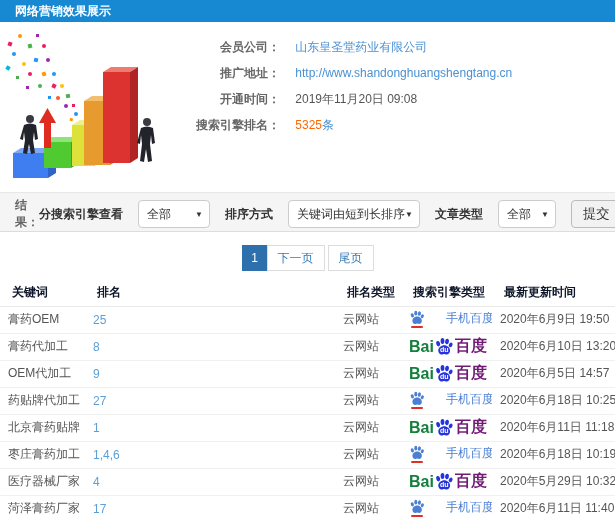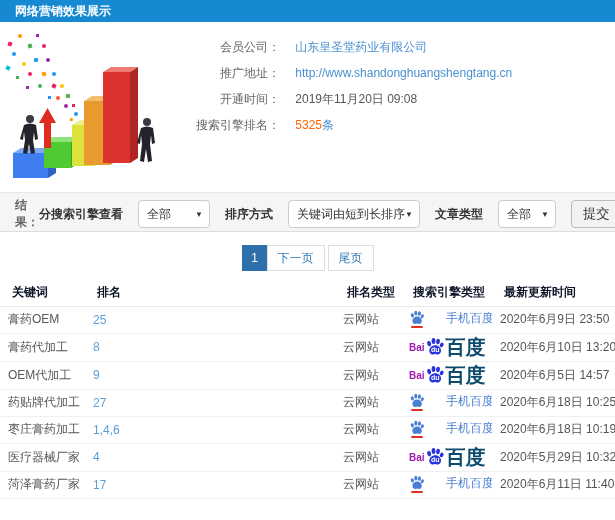--- a/index.html
+++ b/index.html
@@ -8,21 +8,21 @@
 
   
   .topbar { height:22px; background:#1789d3; color:#fff; font-weight:bold;
     line-height:22px; padding-left:15px; font-size:12px; }
 
   
   .info { position:relative; height:170px; background:#fff; }
   .illus { position:absolute; left:0; top:8px; width:185px; height:158px; }
   .fields { margin-left:180px; padding-top:12px; }
   .field-row { height:26px; line-height:26px; white-space:nowrap; }
-  .field-label { display:inline-block; width:100px; text-align:right; font-weight:normal; color:#666; }
+  .field-label { display:inline-block; width:100px; text-align:right; font-weight:bold; color:#666; }
   .field-value { margin-left:12px; color:#4a90d2; text-decoration:none; }
   .field-value.plain { color:#555; }
   .hl-num { color:#ff6600; }
   .hl-suffix { color:#4a90d2; }
 
   
   .filterbar { height:40px; background:#f5f5f5; border-top:1px solid #e7e7e7;
     border-bottom:1px solid #ddd; display:flex; align-items:center; padding:4px 0 0 15px; overflow:hidden; }
   .result-label { font-weight:bold; color:#666; }
   .filter-right { margin-left:auto; display:flex; align-items:center; gap:15px; padding-right:2px; }
@@ -49,22 +49,22 @@
     border-bottom:1px solid #e9e9e9; font-size:12px; }
   td { height:27px; padding-left:8px; border-bottom:1px solid #f0f0f0; color:#555;
     overflow:hidden; white-space:nowrap; }
   td.rank { color:#5c9fd6; }
 
   
   .engine { display:inline-flex; align-items:center; }
   .paw-wrap { position:relative; display:inline-block; line-height:0; }
   .paw-underline { position:absolute; left:2px; right:2px; bottom:-2px; height:2px; background:#e03026; border-radius:1px; }
   .engine.mobile .m-label { color:#4a7fd4; margin-left:21px; }
-  .engine.pc .bai { color:#a21caf; font-size:10px; font-weight:bold; letter-spacing:0; }
-  .engine.pc .bd { color:#0c4a6e; font-size:20px; font-weight:bold; margin-left:1px; }
+  .engine.pc .bai { color:#15803d; font-size:16px; font-weight:bold; letter-spacing:0; }
+  .engine.pc .bd { color:#701a75; font-size:16px; font-weight:bold; margin-left:1px; }
 </style>
 </head>
 <body>
 
 <div class="topbar">
   <span>网络营销效果展示</span>
 </div>
 
 <div class="info">
 
@@ -216,21 +216,21 @@
       <ellipse cx="5" cy="8" rx="2.3" ry="3.3" transform="rotate(-18 5 8)"></ellipse>
       <ellipse cx="10.2" cy="4.8" rx="2.3" ry="3.5"></ellipse>
       <ellipse cx="15.6" cy="5.4" rx="2.3" ry="3.4" transform="rotate(12 15.6 5.4)"></ellipse>
       <ellipse cx="20" cy="9.4" rx="2.1" ry="3" transform="rotate(28 20 9.4)"></ellipse>
       <path d="M12.3 9.8c3.5 0 7 2.8 7 6.4 0 2.7-1.7 4.8-4.2 4.8-1.5 0-2.3-.6-2.9-.6s-1.5.6-3 .6c-2.5 0-4.1-2.1-4.1-4.8 0-3.6 3.7-6.4 7.2-6.4z"></path>
     </g>
 
   </svg><i class="paw-underline"></i></span>
       <span class="m-label">手机百度</span>
           </span></td>
-        <td>2020年6月9日 23:50</td>
+        <td>2020年6月9日 19:50</td>
       </tr>
       <tr>
         <td>膏药代加工</td>
         <td class="rank">8</td>
         <td>云网站</td>
         <td><span class="engine pc">
     <b class="bai">Bai</b>
             <svg viewBox="0 0 24 24" width="20" height="20">
     <g fill="#2534dc">
       <ellipse cx="5" cy="8" rx="2.3" ry="3.3" transform="rotate(-18 5 8)"></ellipse>
@@ -278,71 +278,91 @@
       <ellipse cx="20" cy="9.4" rx="2.1" ry="3" transform="rotate(28 20 9.4)"></ellipse>
       <path d="M12.3 9.8c3.5 0 7 2.8 7 6.4 0 2.7-1.7 4.8-4.2 4.8-1.5 0-2.3-.6-2.9-.6s-1.5.6-3 .6c-2.5 0-4.1-2.1-4.1-4.8 0-3.6 3.7-6.4 7.2-6.4z"></path>
     </g>
 
   </svg><i class="paw-underline"></i></span>
       <span class="m-label">手机百度</span>
           </span></td>
         <td>2020年6月18日 10:25</td>
       </tr>
       <tr>
-        <td>枣庄膏药加工</td>
-        <td class="rank">1,4,6</td>
-        <td>云网站</td>
-        <td><span class="engine mobile">
-      <span class="paw-wrap"><svg viewBox="0 0 24 24" width="16" height="16">
-    <g fill="#4a7fd4">
-      <ellipse cx="5" cy="8" rx="2.3" ry="3.3" transform="rotate(-18 5 8)"></ellipse>
-      <ellipse cx="10.2" cy="4.8" rx="2.3" ry="3.5"></ellipse>
-      <ellipse cx="15.6" cy="5.4" rx="2.3" ry="3.4" transform="rotate(12 15.6 5.4)"></ellipse>
-      <ellipse cx="20" cy="9.4" rx="2.1" ry="3" transform="rotate(28 20 9.4)"></ellipse>
-      <path d="M12.3 9.8c3.5 0 7 2.8 7 6.4 0 2.7-1.7 4.8-4.2 4.8-1.5 0-2.3-.6-2.9-.6s-1.5.6-3 .6c-2.5 0-4.1-2.1-4.1-4.8 0-3.6 3.7-6.4 7.2-6.4z"></path>
-    </g>
-
-  </svg><i class="paw-underline"></i></span>
-      <span class="m-label">手机百度</span>
-          </span></td>
-        <td>2020年6月18日 10:19</td>
-      </tr>
-      <tr>
-        <td>医疗器械厂家</td>
-        <td class="rank">4</td>
+        <td>北京膏药贴牌</td>
+        <td class="rank">1</td>
         <td>云网站</td>
         <td><span class="engine pc">
     <b class="bai">Bai</b>
             <svg viewBox="0 0 24 24" width="20" height="20">
     <g fill="#2534dc">
       <ellipse cx="5" cy="8" rx="2.3" ry="3.3" transform="rotate(-18 5 8)"></ellipse>
       <ellipse cx="10.2" cy="4.8" rx="2.3" ry="3.5"></ellipse>
       <ellipse cx="15.6" cy="5.4" rx="2.3" ry="3.4" transform="rotate(12 15.6 5.4)"></ellipse>
       <ellipse cx="20" cy="9.4" rx="2.1" ry="3" transform="rotate(28 20 9.4)"></ellipse>
       <path d="M12.3 9.8c3.5 0 7 2.8 7 6.4 0 2.7-1.7 4.8-4.2 4.8-1.5 0-2.3-.6-2.9-.6s-1.5.6-3 .6c-2.5 0-4.1-2.1-4.1-4.8 0-3.6 3.7-6.4 7.2-6.4z"></path>
     </g>
     <text x="12.3" y="18.3" text-anchor="middle" font-size="8.5" font-weight="bold" fill="#fff" font-family="Liberation Sans, sans-serif">du</text>
   </svg>
             <b class="bd">百度</b>
           </span></td>
-        <td>2020年5月29日 10:32</td>
-      </tr>
-      <tr>
-        <td>菏泽膏药厂家</td>
-        <td class="rank">17</td>
+        <td>2020年6月11日 11:18</td>
+      </tr>
+      <tr>
+        <td>枣庄膏药加工</td>
+        <td class="rank">1,4,6</td>
         <td>云网站</td>
         <td><span class="engine mobile">
       <span class="paw-wrap"><svg viewBox="0 0 24 24" width="16" height="16">
     <g fill="#4a7fd4">
       <ellipse cx="5" cy="8" rx="2.3" ry="3.3" transform="rotate(-18 5 8)"></ellipse>
       <ellipse cx="10.2" cy="4.8" rx="2.3" ry="3.5"></ellipse>
       <ellipse cx="15.6" cy="5.4" rx="2.3" ry="3.4" transform="rotate(12 15.6 5.4)"></ellipse>
       <ellipse cx="20" cy="9.4" rx="2.1" ry="3" transform="rotate(28 20 9.4)"></ellipse>
       <path d="M12.3 9.8c3.5 0 7 2.8 7 6.4 0 2.7-1.7 4.8-4.2 4.8-1.5 0-2.3-.6-2.9-.6s-1.5.6-3 .6c-2.5 0-4.1-2.1-4.1-4.8 0-3.6 3.7-6.4 7.2-6.4z"></path>
     </g>
 
   </svg><i class="paw-underline"></i></span>
       <span class="m-label">手机百度</span>
           </span></td>
+        <td>2020年6月18日 10:19</td>
+      </tr>
+      <tr>
+        <td>医疗器械厂家</td>
+        <td class="rank">4</td>
+        <td>云网站</td>
+        <td><span class="engine pc">
+    <b class="bai">Bai</b>
+            <svg viewBox="0 0 24 24" width="20" height="20">
+    <g fill="#2534dc">
+      <ellipse cx="5" cy="8" rx="2.3" ry="3.3" transform="rotate(-18 5 8)"></ellipse>
+      <ellipse cx="10.2" cy="4.8" rx="2.3" ry="3.5"></ellipse>
+      <ellipse cx="15.6" cy="5.4" rx="2.3" ry="3.4" transform="rotate(12 15.6 5.4)"></ellipse>
+      <ellipse cx="20" cy="9.4" rx="2.1" ry="3" transform="rotate(28 20 9.4)"></ellipse>
+      <path d="M12.3 9.8c3.5 0 7 2.8 7 6.4 0 2.7-1.7 4.8-4.2 4.8-1.5 0-2.3-.6-2.9-.6s-1.5.6-3 .6c-2.5 0-4.1-2.1-4.1-4.8 0-3.6 3.7-6.4 7.2-6.4z"></path>
+    </g>
+    <text x="12.3" y="18.3" text-anchor="middle" font-size="8.5" font-weight="bold" fill="#fff" font-family="Liberation Sans, sans-serif">du</text>
+  </svg>
+            <b class="bd">百度</b>
+          </span></td>
+        <td>2020年5月29日 10:32</td>
+      </tr>
+      <tr>
+        <td>菏泽膏药厂家</td>
+        <td class="rank">17</td>
+        <td>云网站</td>
+        <td><span class="engine mobile">
+      <span class="paw-wrap"><svg viewBox="0 0 24 24" width="16" height="16">
+    <g fill="#4a7fd4">
+      <ellipse cx="5" cy="8" rx="2.3" ry="3.3" transform="rotate(-18 5 8)"></ellipse>
+      <ellipse cx="10.2" cy="4.8" rx="2.3" ry="3.5"></ellipse>
+      <ellipse cx="15.6" cy="5.4" rx="2.3" ry="3.4" transform="rotate(12 15.6 5.4)"></ellipse>
+      <ellipse cx="20" cy="9.4" rx="2.1" ry="3" transform="rotate(28 20 9.4)"></ellipse>
+      <path d="M12.3 9.8c3.5 0 7 2.8 7 6.4 0 2.7-1.7 4.8-4.2 4.8-1.5 0-2.3-.6-2.9-.6s-1.5.6-3 .6c-2.5 0-4.1-2.1-4.1-4.8 0-3.6 3.7-6.4 7.2-6.4z"></path>
+    </g>
+
+  </svg><i class="paw-underline"></i></span>
+      <span class="m-label">手机百度</span>
+          </span></td>
         <td>2020年6月11日 11:40</td>
       </tr>
     </tbody>
 </table>
 
 </body></html>

